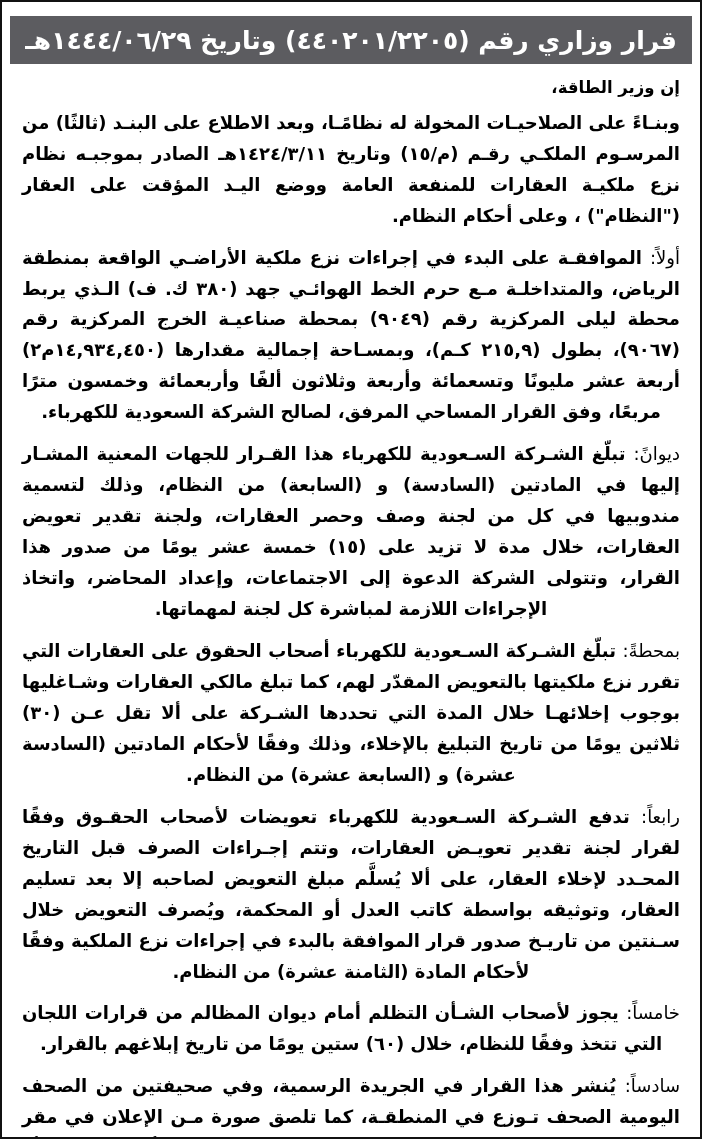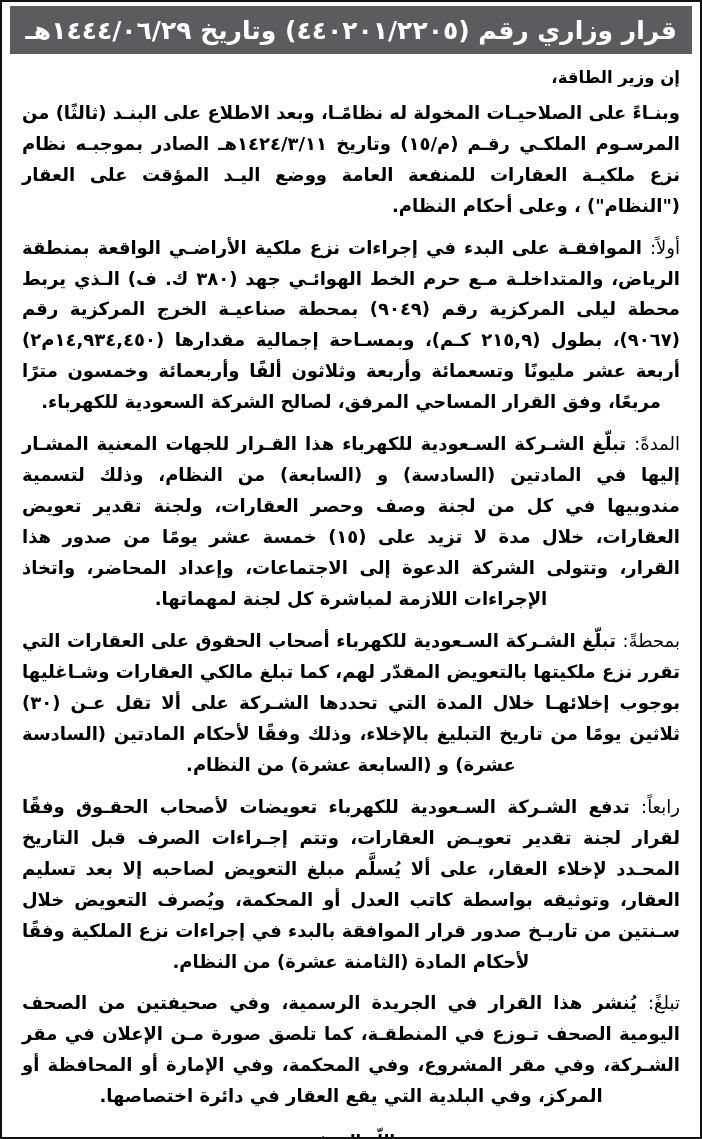--- a/index.html
+++ b/index.html
@@ -17,21 +17,21 @@
     height: 1139px;
     position: relative;
     background: #ffffff;
     border: 2px solid #111111;
     overflow: hidden;
     display: flex;
     flex-direction: column;
   }
   
   .header-bar {
-    margin: 4px 8px 0 8px;
+    margin: 14px 8px 0 8px;
     background: #5c5c60;
     height: 48px;
     display: flex;
     align-items: center;
     justify-content: center;
     flex: 0 0 auto;
   }
   .header-title {
     color: #ffffff;
     font-size: 25px;
@@ -104,37 +104,41 @@
 
     <p class="para last-right">وبنـاءً على الصلاحيـات المخولة له نظامًـا، وبعد الاطلاع على البنـد (ثالثًا) من المرسـوم الملكـي رقـم (م/١٥) وتاريخ ١٤٢٤/٣/١١هـ الصادر بموجبـه نظام نزع ملكيـة العقارات للمنفعة العامة ووضع اليـد المؤقت على العقار ("النظام") ، وعلى أحكام النظام.</p>
 
 
     <p class="para">
       <span class="lbl">أولاً:</span>
       <span>الموافقـة على البدء في إجراءات نزع ملكية الأراضـي الواقعة بمنطقة الرياض، والمتداخلـة مـع حرم الخط الهوائـي جهد (٣٨٠ ك. ف) الـذي يربط محطة ليلى المركزية رقم (٩٠٤٩) بمحطة صناعيـة الخرج المركزية رقم (٩٠٦٧)، بطول (٢١٥,٩ كـم)، وبمسـاحة إجمالية مقدارها (١٤,٩٣٤,٤٥٠م٢) أربعة عشر مليونًا وتسعمائة وأربعة وثلاثون ألفًا وأربعمائة وخمسون مترًا مربعًا، وفق القرار المساحي المرفق، لصالح الشركة السعودية للكهرباء.</span>
     </p>
 
     <p class="para">
-      <span class="lbl">المدةً:</span>
+      <span class="lbl">ديوانً:</span>
       <span>تبلّغ الشـركة السـعودية للكهرباء هذا القـرار للجهات المعنية المشـار إليها في المادتين (السادسة) و (السابعة) من النظام، وذلك لتسمية مندوبيها في كل من لجنة وصف وحصر العقارات، ولجنة تقدير تعويض العقارات، خلال مدة لا تزيد على (١٥) خمسة عشر يومًا من صدور هذا القرار، وتتولى الشركة الدعوة إلى الاجتماعات، وإعداد المحاضر، واتخاذ الإجراءات اللازمة لمباشرة كل لجنة لمهماتها.</span>
     </p>
 
     <p class="para">
       <span class="lbl">بمحطةً:</span>
       <span>تبلّغ الشـركة السـعودية للكهرباء أصحاب الحقوق على العقارات التي تقرر نزع ملكيتها بالتعويض المقدّر لهم، كما تبلغ مالكي العقارات وشـاغليها بوجوب إخلائهـا خلال المدة التي تحددها الشـركة على ألا تقل عـن (٣٠) ثلاثين يومًا من تاريخ التبليغ بالإخلاء، وذلك وفقًا لأحكام المادتين (السادسة عشرة) و (السابعة عشرة) من النظام.</span>
     </p>
 
     <p class="para">
       <span class="lbl">رابعاً:</span>
       <span>تدفع الشـركة السـعودية للكهرباء تعويضات لأصحاب الحقـوق وفقًا لقرار لجنة تقدير تعويـض العقارات، وتتم إجـراءات الصرف قبل التاريخ المحـدد لإخلاء العقار، على ألا يُسلَّم مبلغ التعويض لصاحبه إلا بعد تسليم العقار، وتوثيقه بواسطة كاتب العدل أو المحكمة، ويُصرف التعويض خلال سـنتين من تاريـخ صدور قرار الموافقة بالبدء في إجراءات نزع الملكية وفقًا لأحكام المادة (الثامنة عشرة) من النظام.</span>
     </p>
 
+    <p class="para">
+      <span class="lbl">خامساً:</span>
+      <span>يجوز لأصحاب الشـأن التظلم أمام ديوان المظالم من قرارات اللجان التي تتخذ وفقًا للنظام، خلال (٦٠) ستين يومًا من تاريخ إبلاغهم بالقرار.</span>
+    </p>
 
     <p class="para">
-      <span class="lbl">تبلغً:</span>
+      <span class="lbl">سادساً:</span>
       <span>يُنشر هذا القرار في الجريدة الرسمية، وفي صحيفتين من الصحف اليومية الصحف تـوزع في المنطقـة، كما تلصق صورة مـن الإعلان في مقر الشـركة، وفي مقر المشروع، وفي المحكمة، وفي الإمارة أو المحافظة أو المركز، وفي البلدية التي يقع العقار في دائرة اختصاصها.</span>
     </p>
 
 
     <div class="closing">واللّه الموفق.</div>
 
     <div class="spacer"></div>
   </div>
 </div>
 

